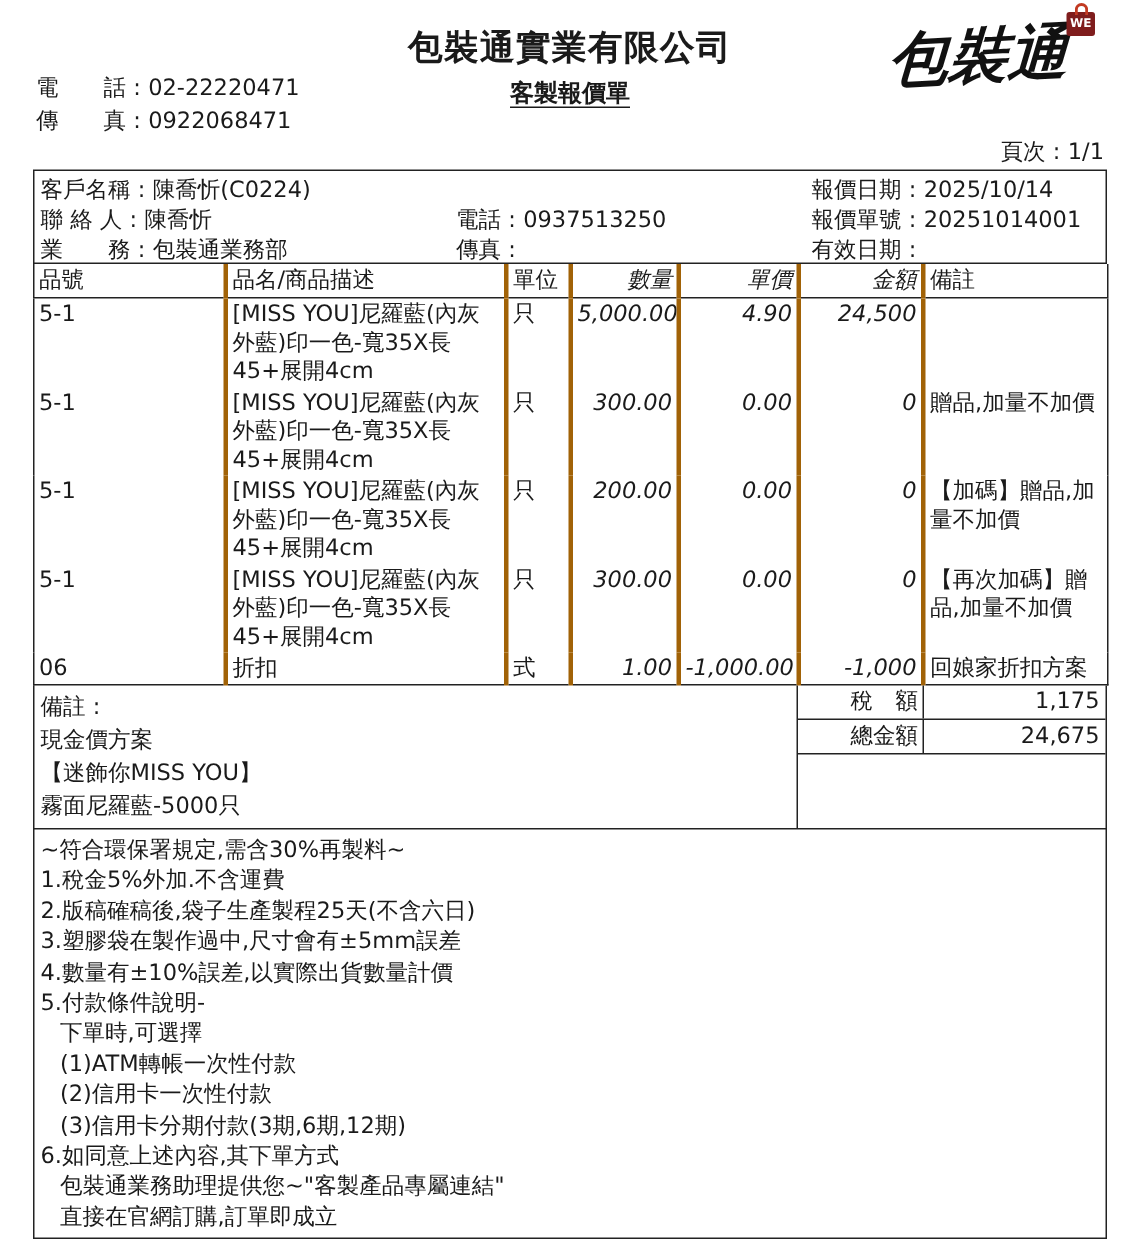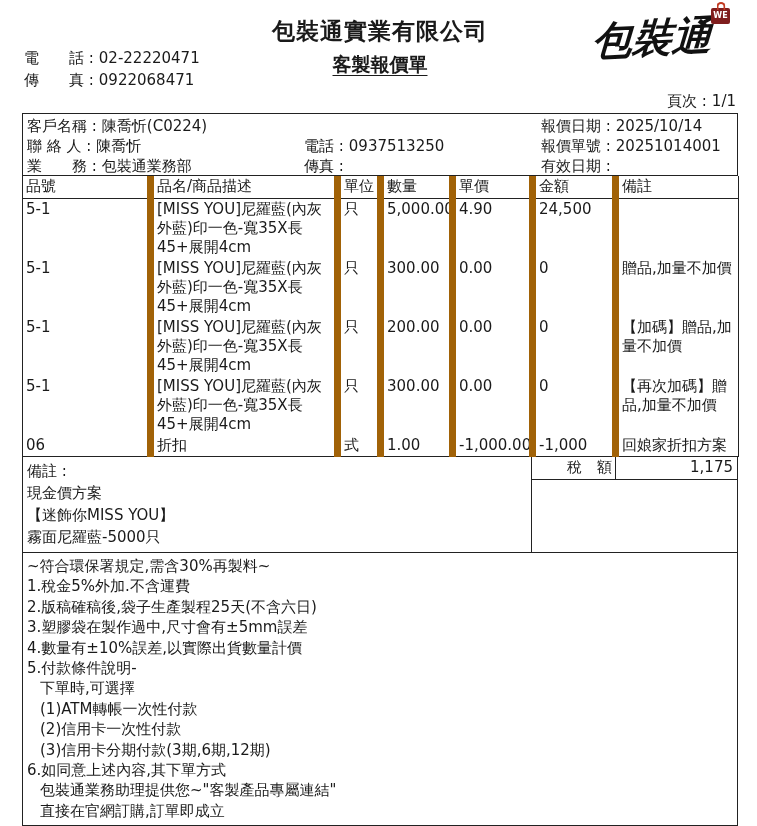--- a/index.html
+++ b/index.html
@@ -3,21 +3,21 @@
 <meta charset="utf-8">
 <style>
   * { margin:0; padding:0; box-sizing:border-box; }
   html,body { width:757px; height:826px; background:#fff; overflow:hidden;
     color:#1a1a1a; font-family:"DejaVu Sans","Liberation Sans",sans-serif; }
   .doc { position:absolute; left:22px; top:0; width:716px; }
 
   
   .doc-header { position:relative; height:113px; }
   .company { text-align:center; font-size:23px; font-weight:bold; padding-top:16px; letter-spacing:1px; }
-  .doc-title { text-align:center; font-size:19px; font-weight:bold; margin-top:5px;
+  .doc-title { text-align:center; font-size:16px; font-weight:bold; margin-top:5px;
     text-decoration:underline; text-underline-offset:4px; }
   .contact { position:absolute; left:2px; top:47px; font-size:15px; line-height:22px; }
   .val { margin-left:5px; }
   .pageno { position:absolute; right:2px; top:92px; font-size:15px; }
 
   
   .logo { position:absolute; top:14px; right:26px; }
   .logo-inner { position:relative; display:inline-block; }
   .logo-text { font-family:"DejaVu Serif","Liberation Serif",serif; font-style:italic; font-weight:bold;
     font-size:40px; line-height:48px; display:inline-block; transform:rotate(-3deg) skewX(-6deg); color:#111; }
@@ -28,25 +28,25 @@
 
   
   .cust { border:1px solid #222; height:63px; font-size:15px; padding-top:2px; }
   .cust-row { position:relative; height:20px; line-height:20px; padding-left:4px; }
   .cr-mid { position:absolute; left:281px; top:0; }
   .cr-right { position:absolute; left:518px; top:0; }
 
   
   table.items { width:716px; border-collapse:collapse; table-layout:fixed;
     border:1px solid #222; border-top:none; font-size:15px; }
-  table.items th, table.items td { border-right:7px solid #a16207; padding:1px 3px;
+  table.items th, table.items td { border-right:3px solid #a16207; padding:1px 3px;
     font-weight:normal; vertical-align:top; line-height:19px; overflow:hidden; }
   table.items th:last-child, table.items td:last-child { border-right:none; }
   table.items thead th { border-bottom:1px solid #222; height:22px; text-align:left; }
-  table.items th.num, table.items td.num { text-align:left; }
+  table.items th.num, table.items td.num { text-align:right;font-style:italic; }
   tr.item-tall td { height:58px; }
   tr.item-short td { height:22px; }
 
   
   .summary { position:relative; height:95px; border-left:1px solid #222; border-right:1px solid #222; font-size:15px; }
   .remark { padding:3px 4px; line-height:22px; }
   .totals { position:absolute; top:0; bottom:0; left:508px; right:0; border-left:1px solid #222; }
   .t-row { display:flex; height:23px; line-height:21px; border-bottom:1px solid #222; }
   .t-lbl { width:84px; border-right:1px solid #222; text-align:right; padding-right:3px; }
   .t-val { flex:1; text-align:right; padding-right:4px; }
@@ -171,20 +171,24 @@
       <div>備註 :</div>
       <div>現金價方案</div>
       <div>【迷飾你MISS YOU】</div>
       <div>霧面尼羅藍-5000只</div>
     </div>
     <div class="totals">
       <div class="t-row">
         <span class="t-lbl">稅　額</span>
         <span class="t-val">1,175</span>
       </div>
+      <div class="t-row">
+        <span class="t-lbl">總金額</span>
+        <span class="t-val">24,675</span>
+      </div>
     </div>
   </div>
 
   <div class="terms">
     <div>~符合環保署規定,需含30%再製料~</div>
     <div>1.稅金5%外加.不含運費</div>
     <div>2.版稿確稿後,袋子生產製程25天(不含六日)</div>
     <div>3.塑膠袋在製作過中,尺寸會有±5mm誤差</div>
     <div>4.數量有±10%誤差,以實際出貨數量計價</div>
     <div>5.付款條件說明-</div>

